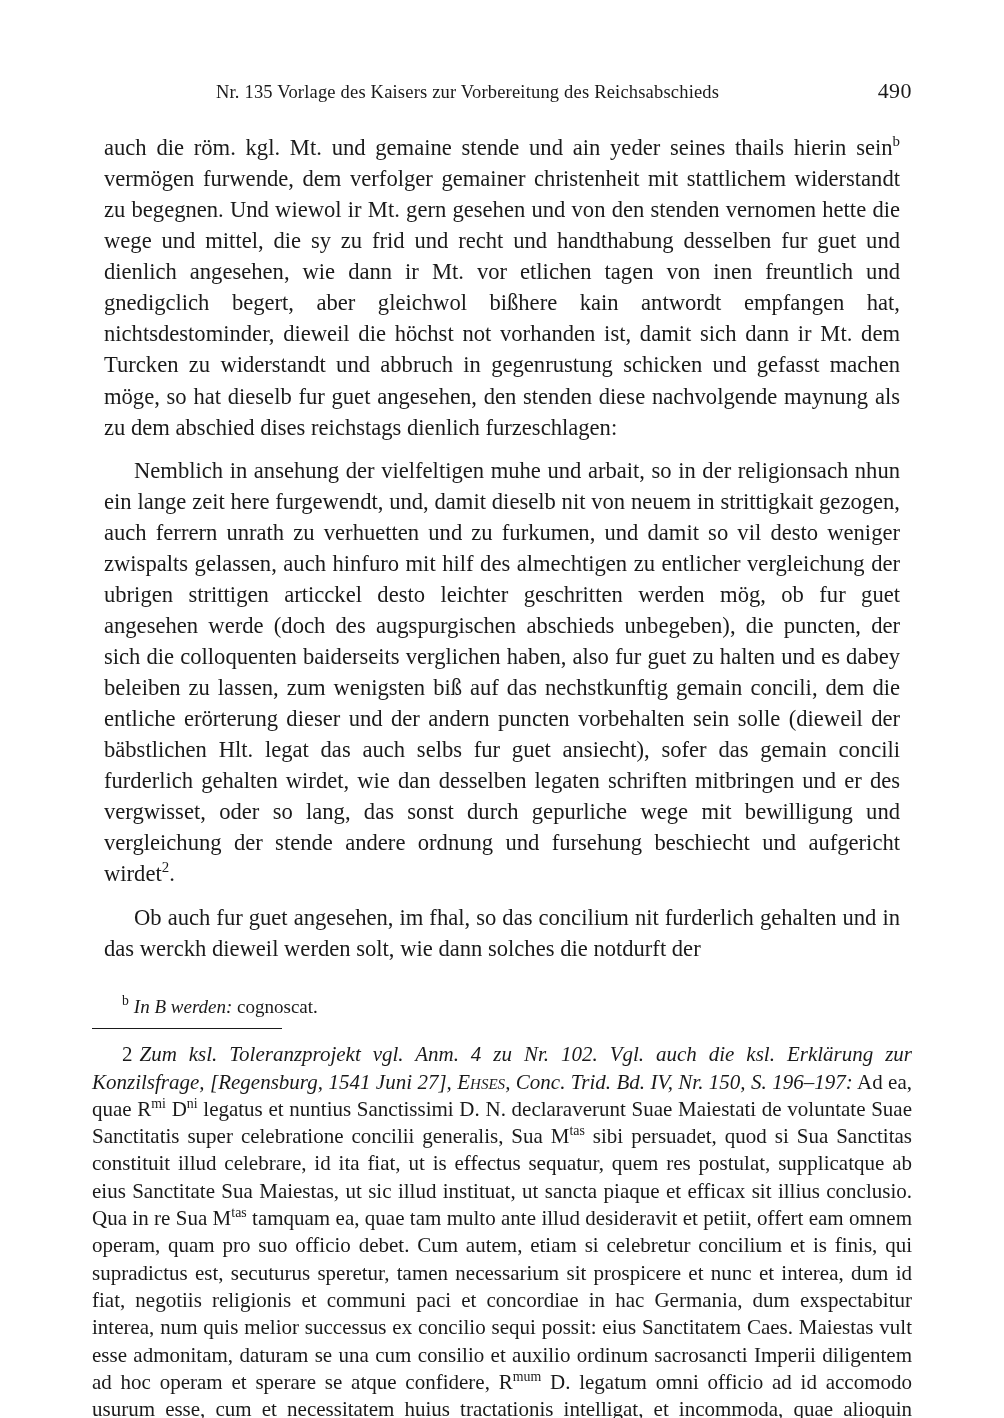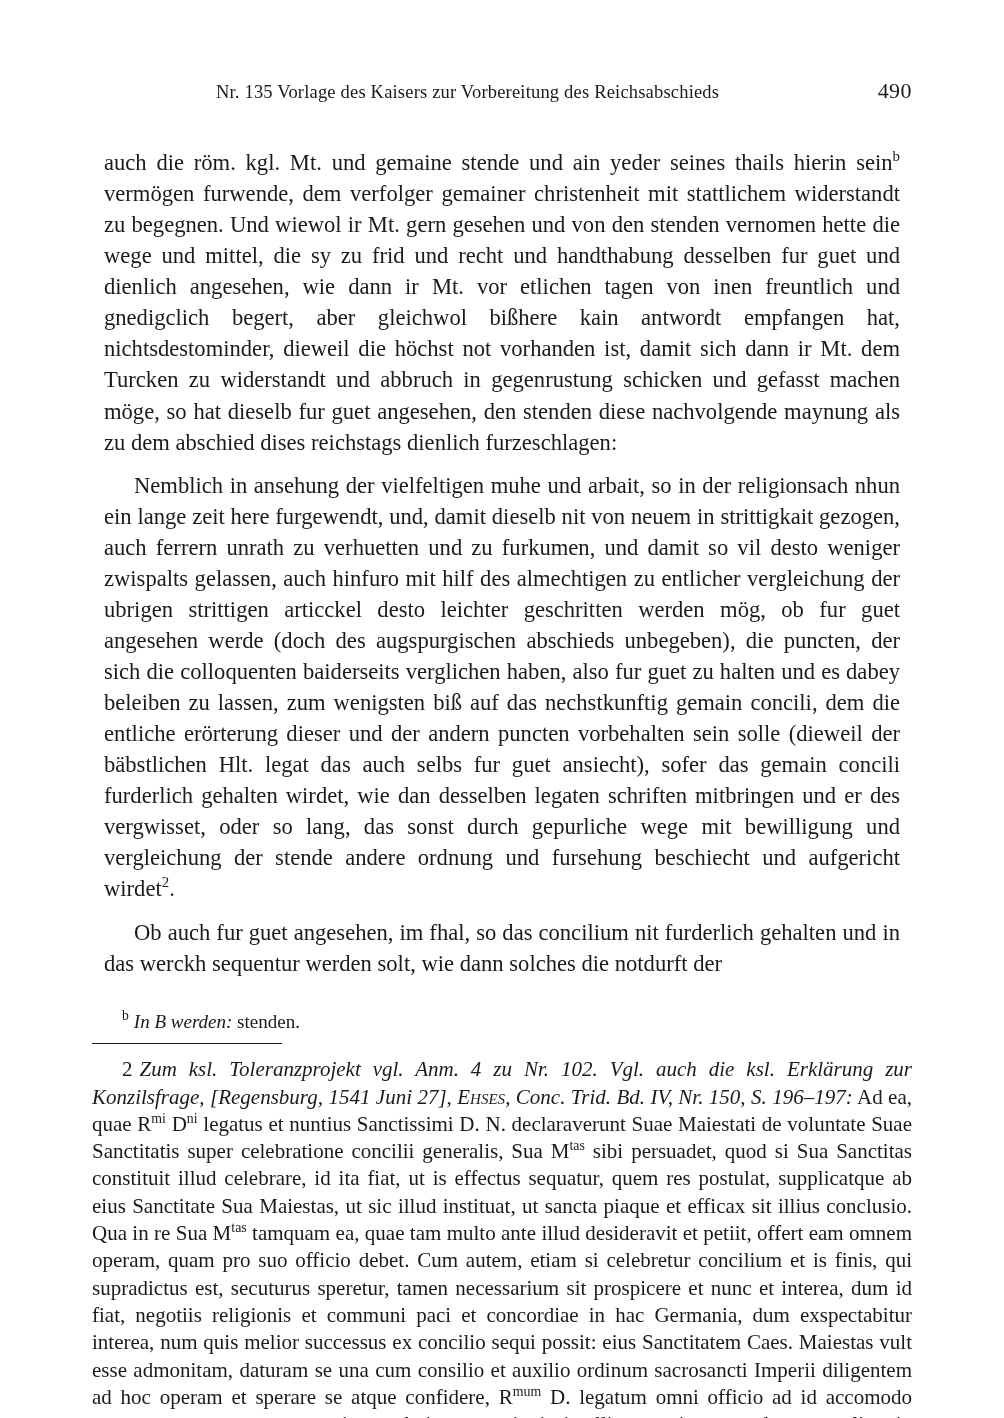--- a/index.html
+++ b/index.html
@@ -21,21 +21,21 @@
     width: 1004px;
     height: 1418px;
     box-sizing: border-box;
     padding: 78px 92px 0 92px;
   }
   .header {
     display: flex;
     align-items: baseline;
     justify-content: flex-start;
     height: 28px;
-    margin-bottom: 41px;
+    margin-bottom: 26px;
   }
   .running-head {
     font-size: 18.5px;
     letter-spacing: 0.01em;
     margin-left: 124px;
     white-space: nowrap;
   }
   .page-number {
     margin-left: auto;
     font-size: 22px;
@@ -105,27 +105,27 @@
 <div class="page">
 
   <div class="header">
     <div class="running-head">Nr. 135 Vorlage des Kaisers zur Vorbereitung des Reichsabschieds</div>
     <div class="page-number">490</div>
   </div>
 
   <div class="body-text">
     <p>auch die röm. kgl. Mt. und gemaine stende und ain yeder seines thails hierin sein<sup>b</sup> vermögen furwende, dem verfolger gemainer christenheit mit stattlichem widerstandt zu begegnen. Und wiewol ir Mt. gern gesehen und von den stenden vernomen hette die wege und mittel, die sy zu frid und recht und handthabung desselben fur guet und dienlich angesehen, wie dann ir Mt. vor etlichen tagen von inen freuntlich und gnedigclich begert, aber gleichwol bißhere kain antwordt empfangen hat, nichtsdestominder, dieweil die höchst not vorhanden ist, damit sich dann ir Mt. dem Turcken zu widerstandt und abbruch in gegenrustung schicken und gefasst machen möge, so hat dieselb fur guet angesehen, den stenden diese nachvolgende maynung als zu dem abschied dises reichstags dienlich furzeschlagen:</p>
     <p class="indent">Nemblich in ansehung der vielfeltigen muhe und arbait, so in der religionsach nhun ein lange zeit here furgewendt, und, damit dieselb nit von neuem in strittigkait gezogen, auch ferrern unrath zu verhuetten und zu furkumen, und damit so vil desto weniger zwispalts gelassen, auch hinfuro mit hilf des almechtigen zu entlicher vergleichung der ubrigen strittigen articckel desto leichter geschritten werden mög, ob fur guet angesehen werde (doch des augspurgischen abschieds unbegeben), die puncten, der sich die colloquenten baiderseits verglichen haben, also fur guet zu halten und es dabey beleiben zu lassen, zum wenigsten biß auf das nechstkunftig gemain concili, dem die entliche erörterung dieser und der andern puncten vorbehalten sein solle (dieweil der bäbstlichen Hlt. legat das auch selbs fur guet ansiecht), sofer das gemain concili furderlich gehalten wirdet, wie dan desselben legaten schriften mitbringen und er des vergwisset, oder so lang, das sonst durch gepurliche wege mit bewilligung und vergleichung der stende andere ordnung und fursehung beschiecht und aufgericht wirdet<sup>2</sup>.</p>
-    <p class="indent">Ob auch fur guet angesehen, im fhal, so das concilium nit furderlich gehalten und in das werckh sequentur werden solt, wie dann solches die notdurft der</p>
+    <p class="indent">Ob auch fur guet angesehen, im fhal, so das concilium nit furderlich gehalten und in das werckh dieweil werden solt, wie dann solches die notdurft der</p>
   </div>
 
   <div class="notes">
 
     <div class="note-a">
-      <span class="marker">b</span><i>In B werden:</i><span> stenden.</span>
+      <span class="marker">b</span><i>In B werden:</i><span> cognoscat.</span>
     </div>
 
     <div class="rule"></div>
 
     <div class="note-b">
       <span class="first-line-indent"></span><span class="marker">2</span><i>Zum ksl. Toleranzprojekt vgl. Anm. 4 zu Nr. 102. Vgl. auch die ksl. Erklärung zur Konzilsfrage, [Regensburg, 1541 Juni 27],</i> <span class="smallcaps">Ehses</span><i>, Conc. Trid. Bd. IV, Nr. 150, S. 196–197:</i> Ad ea, quae R<sup>mi</sup> D<sup>ni</sup> legatus et nuntius Sanctissimi D. N. declaraverunt Suae Maiestati de voluntate Suae Sanctitatis super celebratione concilii generalis, Sua M<sup>tas</sup> sibi persuadet, quod si Sua Sanctitas constituit illud celebrare, id ita fiat, ut is effectus sequatur, quem res postulat, supplicatque ab eius Sanctitate Sua Maiestas, ut sic illud instituat, ut sancta piaque et efficax sit illius conclusio. Qua in re Sua M<sup>tas</sup> tamquam ea, quae tam multo ante illud desideravit et petiit, offert eam omnem operam, quam pro suo officio debet. Cum autem, etiam si celebretur concilium et is finis, qui supradictus est, secuturus speretur, tamen necessarium sit prospicere et nunc et interea, dum id fiat, negotiis religionis et communi paci et concordiae in hac Germania, dum exspectabitur interea, num quis melior successus ex concilio sequi possit: eius Sanctitatem Caes. Maiestas vult esse admonitam, daturam se una cum consilio et auxilio ordinum sacrosancti Imperii diligentem ad hoc operam et sperare se atque confidere, R<sup>mum</sup> D. legatum omni officio ad id accomodo usurum esse, cum et necessitatem huius tractationis intelligat, et incommoda, quae alioquin necessario et sine ullo dubio sequentur, aperte cognoscat.
     </div>
 
   </div>
 </div>

